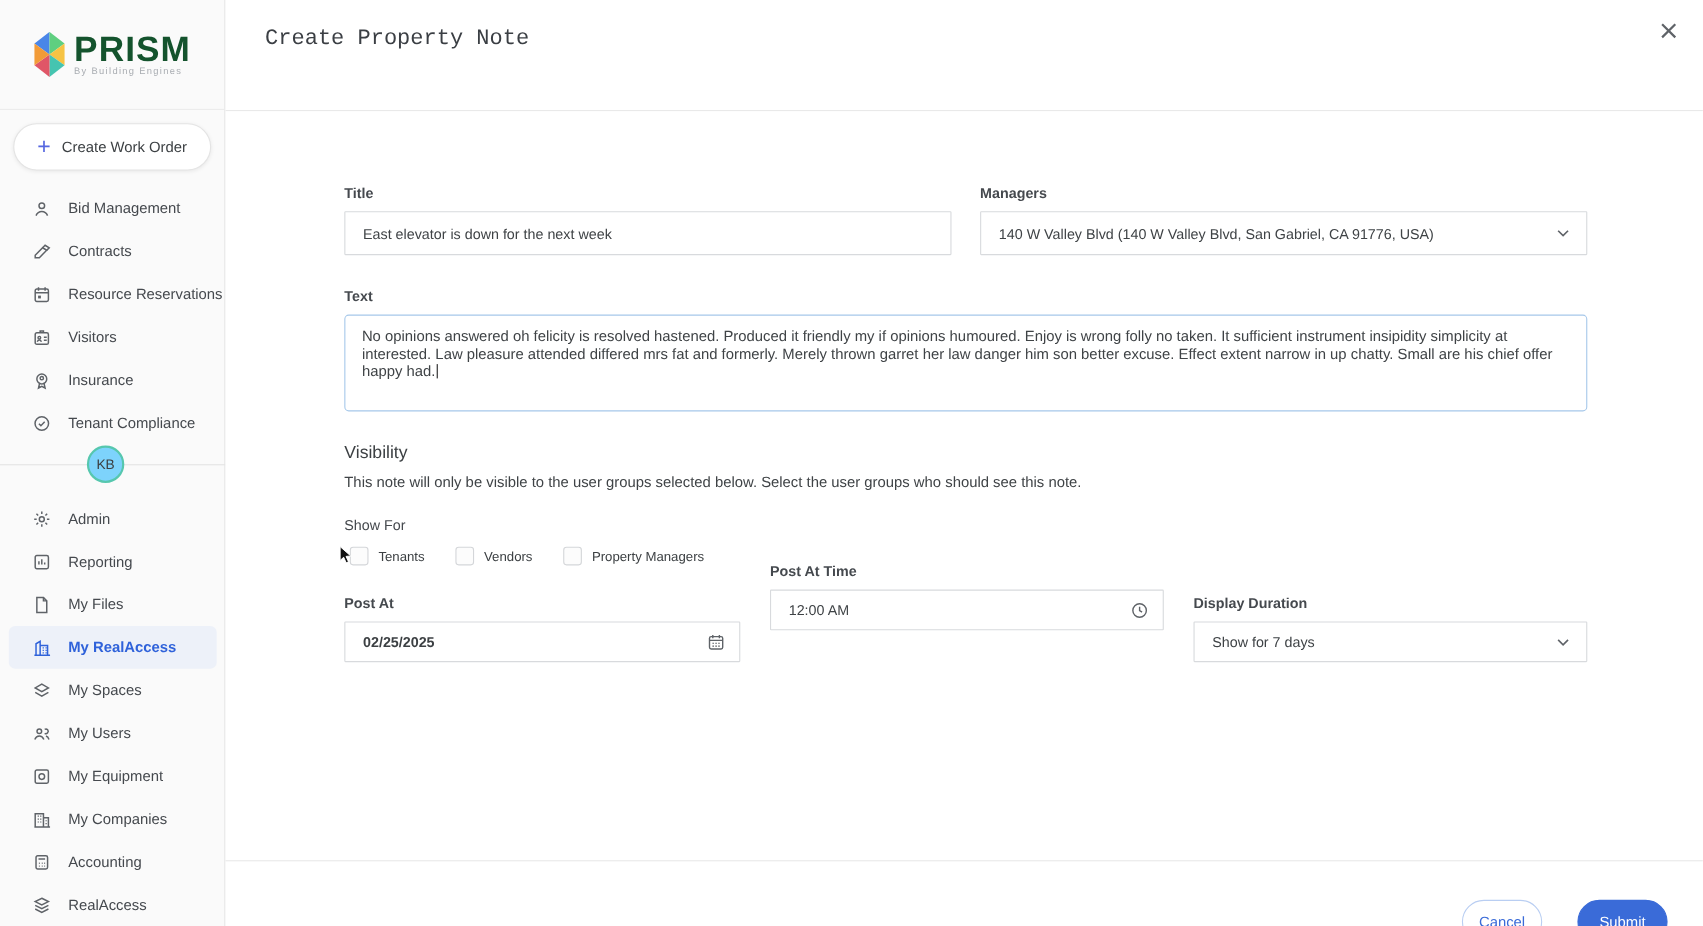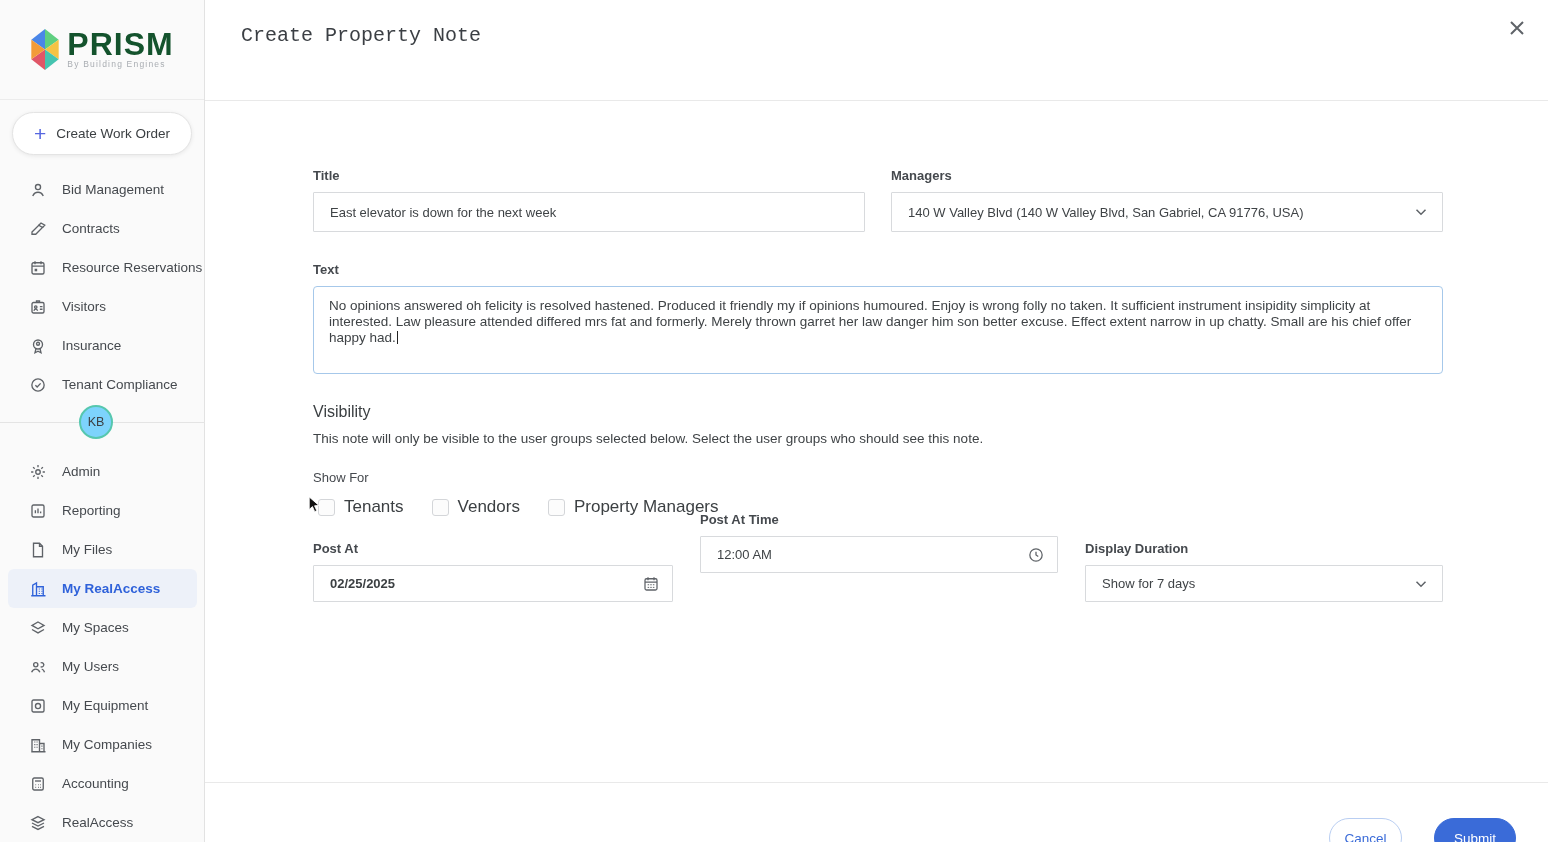--- a/index.html
+++ b/index.html
@@ -62,21 +62,21 @@
   .textarea .caret { display:inline-block; width:1px; height:13px; background:#222;
     vertical-align:-2px; margin-left:1px; }
 
   .visibility-heading { position:absolute; left:108px; top:403px; font-size:16px; color:#3c4043; }
   .visibility-desc { position:absolute; left:108px; top:431px; font-size:13.5px; color:#3f4346; }
   .showfor-label { position:absolute; left:108px; top:470px; font-size:13px; color:#45494e; }
 
   .checkbox-row { position:absolute; left:113px; top:497px; display:flex; gap:28px; }
   .cb-item { display:flex; align-items:center; gap:9px; cursor:pointer; }
   .cb-box { width:17px; height:17px; border:1px solid #d4d6d9; border-radius:3px; background:#fcfcfc; }
-  .cb-label { font-size:17px; color:#3c4043; }
+  .cb-label { font-size:12px; color:#3c4043; }
   .mouse-cursor { position:absolute; left:103px; top:496px; width:15px; height:18px; z-index:5; }
 
   .grp-postat   { position:absolute; left:108px; top:541px; width:360px; }
   .grp-posttime { position:absolute; left:495px; top:512px; width:358px; }
   .grp-duration { position:absolute; left:880px; top:541px; width:358px; }
   .grp-postat .text-input, .grp-posttime .text-input, .grp-duration .text-input { height:37px; }
   .grp-postat .text-input { font-weight:700; color:#3c4043; }
 
   .footer-divider { position:absolute; top:782px; left:0; width:100%; border-top:1px solid #e9e9e9; }
   .btn { position:absolute; top:818px; height:40px; border-radius:20px; font-size:13.5px;

